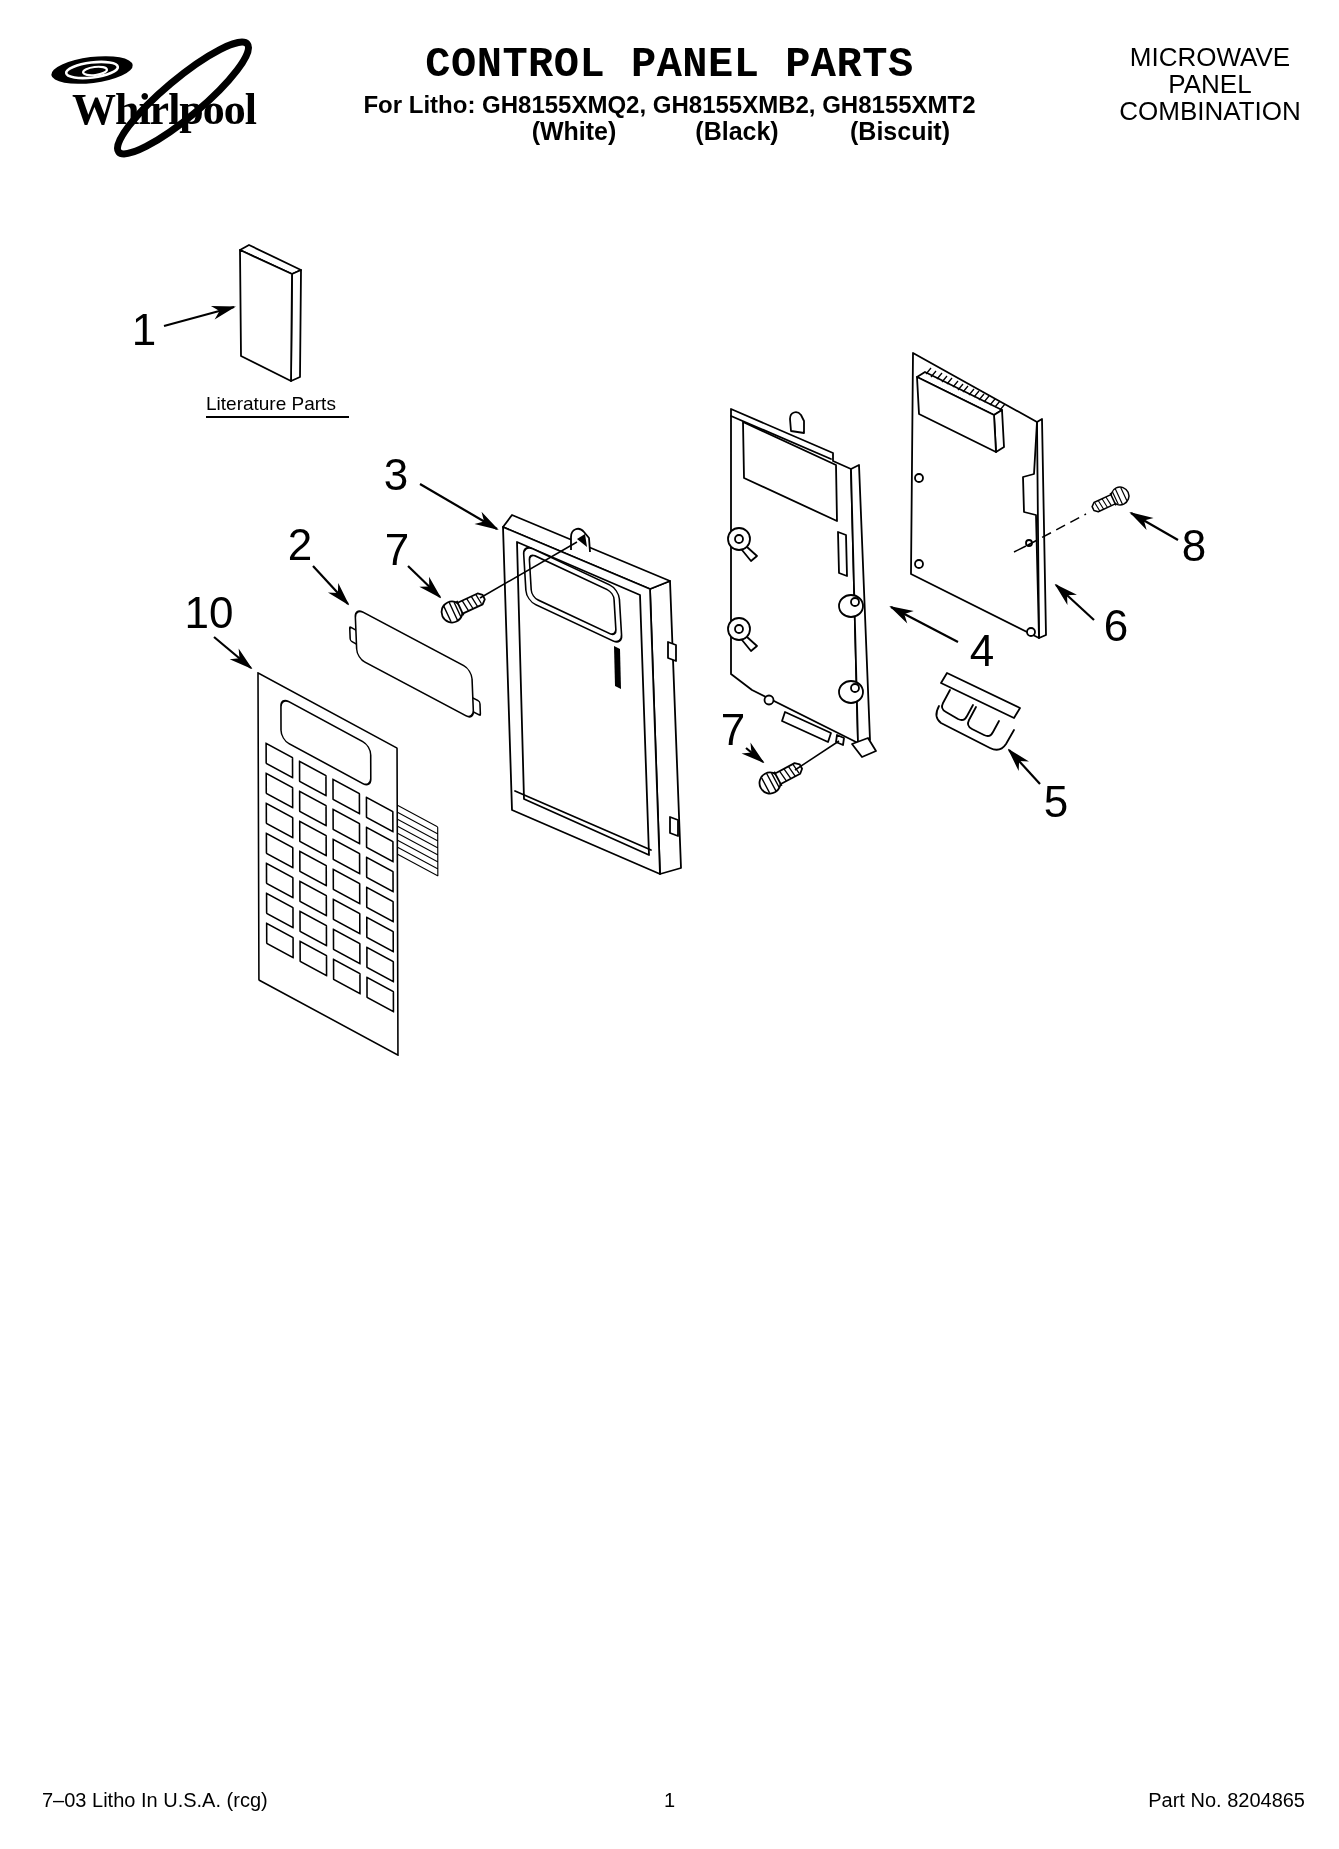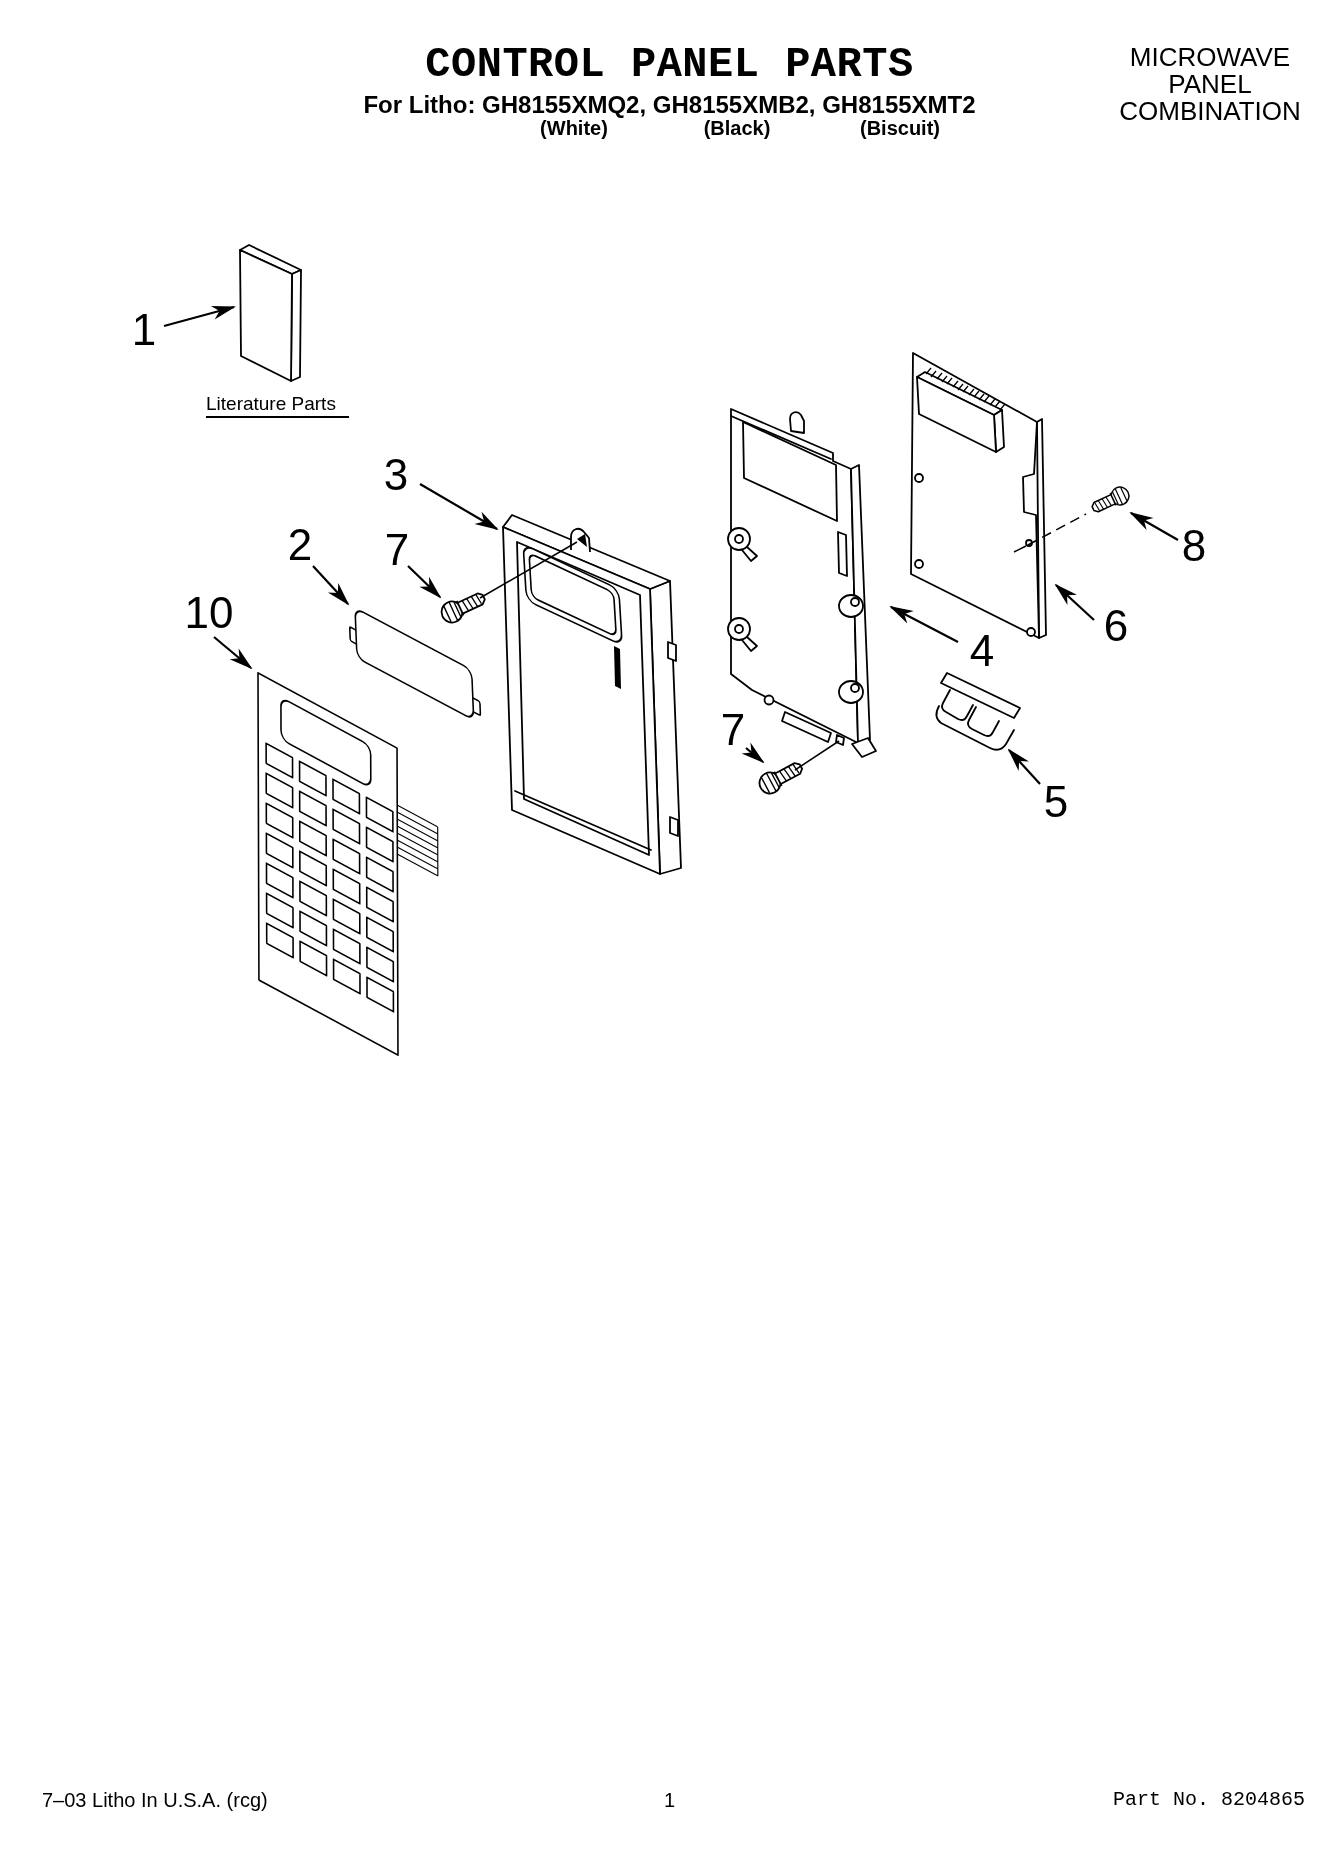--- a/index.html
+++ b/index.html
@@ -6,40 +6,53 @@
   .page{
     position:relative;width:1339px;height:1849px;background:#ffffff;
     margin:0 auto;font-family:"Liberation Sans",sans-serif;color:#000;
     overflow:hidden;
   }
   .abs{position:absolute;}
   .title-block{left:0;top:44px;width:1339px;text-align:center;}
   .doc-title{font-size:42px;font-weight:bold;letter-spacing:0.5px;line-height:1;font-family:Liberation Mono, monospace;}
   .models-line{font-size:24px;font-weight:bold;margin-top:7px;line-height:1;}
   .colors-row{left:0;top:117px;width:1339px;height:26px;}
-  .color-label{position:absolute;transform:translateX(-50%);font-size:20px;font-weight:bold;white-space:nowrap;}
+  .color-label{position:absolute;transform:translateX(-50%);font-size:25px;font-weight:bold;white-space:nowrap;}
   .corner-block{left:1118px;top:44px;width:184px;text-align:center;font-size:26px;line-height:27px;}
   .footer{font-size:20px;line-height:22px;top:1789px;white-space:nowrap;}
   .f-left{left:30px;margin-left:12px;}
   .f-center{left:0;width:1339px;text-align:center;}
-  .f-right{right:34px;text-align:left;font-family:Liberation Mono, monospace;}
+  .f-right{right:34px;text-align:left;}
   svg text.callout{font-family:"Liberation Sans",sans-serif;font-size:44px;fill:#000;}
   svg text.litlabel{font-family:"Liberation Sans",sans-serif;font-size:19px;fill:#000;}
   svg text.brand{font-family:"Liberation Serif",serif;font-weight:bold;font-size:44px;fill:#000;letter-spacing:-1px;}
   svg .ln{stroke:#000;stroke-width:1.8;fill:#fff;stroke-linejoin:round;}
   svg .ln-open{stroke:#000;stroke-width:1.8;fill:none;stroke-linejoin:round;stroke-linecap:round;}
   svg .thin{stroke:#000;stroke-width:1.3;fill:none;}
   svg .arrow{stroke:#000;stroke-width:2.2;fill:none;}
   svg .leader{stroke:#000;stroke-width:1.5;fill:none;}
 </style>
 </head>
 <body>
 
 <div class="page">
 
+  <div class="abs" style="left:28px;top:18px;width:280px;height:155px;">
+    <svg width="280" height="155" viewBox="0 0 280 155">
+      <g>
+        <ellipse cx="155" cy="80" rx="84" ry="19" fill="none" stroke="#000" stroke-width="7" transform="rotate(-40 155 80)"></ellipse>
+      </g>
+      <g>
+        <ellipse cx="64" cy="52" rx="41" ry="13" fill="#000" transform="rotate(-7 64 52)"></ellipse>
+        <ellipse cx="64" cy="52" rx="26" ry="7.5" fill="none" stroke="#fff" stroke-width="2.6" transform="rotate(-7 64 52)"></ellipse>
+        <ellipse cx="67" cy="53" rx="12" ry="4" fill="none" stroke="#fff" stroke-width="2.2" transform="rotate(-7 67 53)"></ellipse>
+      </g>
+      <text class="brand" x="136" y="106" text-anchor="middle">Whirlpool</text>
+    </svg>
+  </div>
 
   <div class="abs title-block">
     <div class="doc-title">CONTROL PANEL PARTS</div>
     <div class="models-line">For Litho: GH8155XMQ2, GH8155XMB2, GH8155XMT2</div>
   </div>
 
   <div class="abs colors-row">
     <span class="color-label" style="left:574px;">(White)</span>
     <span class="color-label" style="left:737px;">(Black)</span>
     <span class="color-label" style="left:900px;">(Biscuit)</span>

